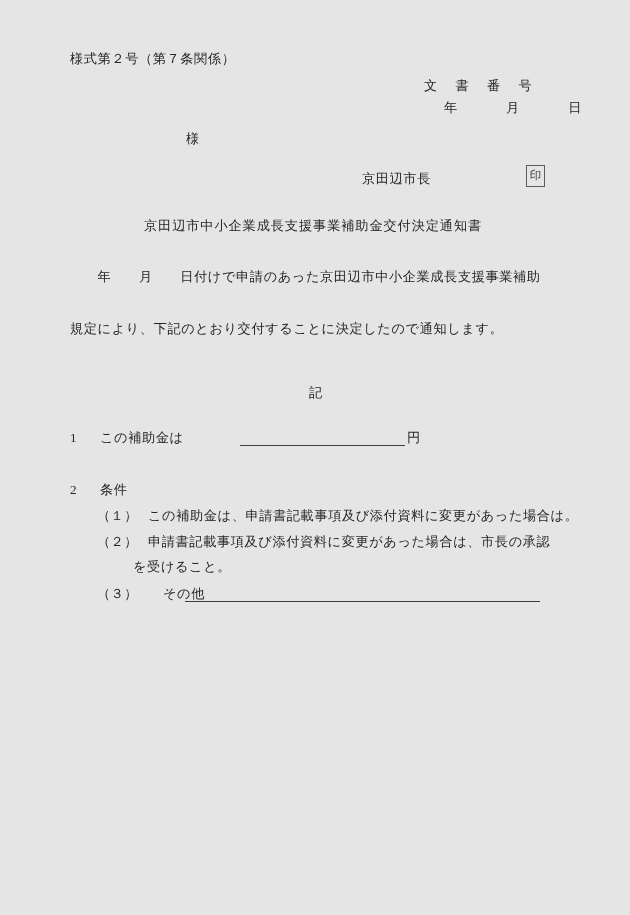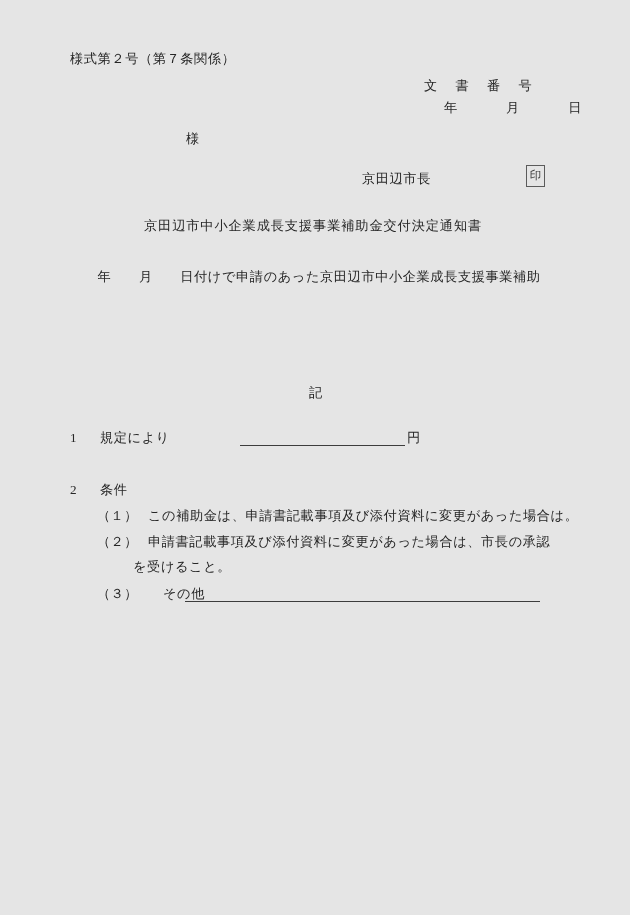--- a/index.html
+++ b/index.html
@@ -124,25 +124,26 @@
 
   <div class="ln" id="issuer-name">京田辺市長</div>
 
   <div id="seal-box">
     <span class="seal-glyph">印</span>
   </div>
 
   <div class="ln" id="doc-title">京田辺市中小企業成長支援事業補助金交付決定通知書</div>
 
   <div class="ln" id="body-line-1">　　年　　月　　日付けで申請のあった京田辺市中小企業成長支援事業補助</div>
+  <div class="ln" id="body-line-3">規定により、下記のとおり交付することに決定したので通知します。</div>
 
   <div class="ln" id="ki-mark">記</div>
 
   <div class="ln" id="item1-num">1</div>
-  <div class="ln" id="item1-label">規定により</div>
+  <div class="ln" id="item1-label">この補助金は</div>
   <div id="item1-blank"></div>
   <div class="ln" id="item1-unit">円</div>
 
   <div class="ln" id="item2-num">2</div>
   <div class="ln" id="item2-label">条件</div>
 
   <div class="ln sub-marker" id="sub1-marker">（１）</div>
   <div class="ln" id="sub1-text">この補助金は、申請書記載事項及び添付資料に変更があった場合は。</div>
 
   <div class="ln sub-marker" id="sub2-marker">（２）</div>

